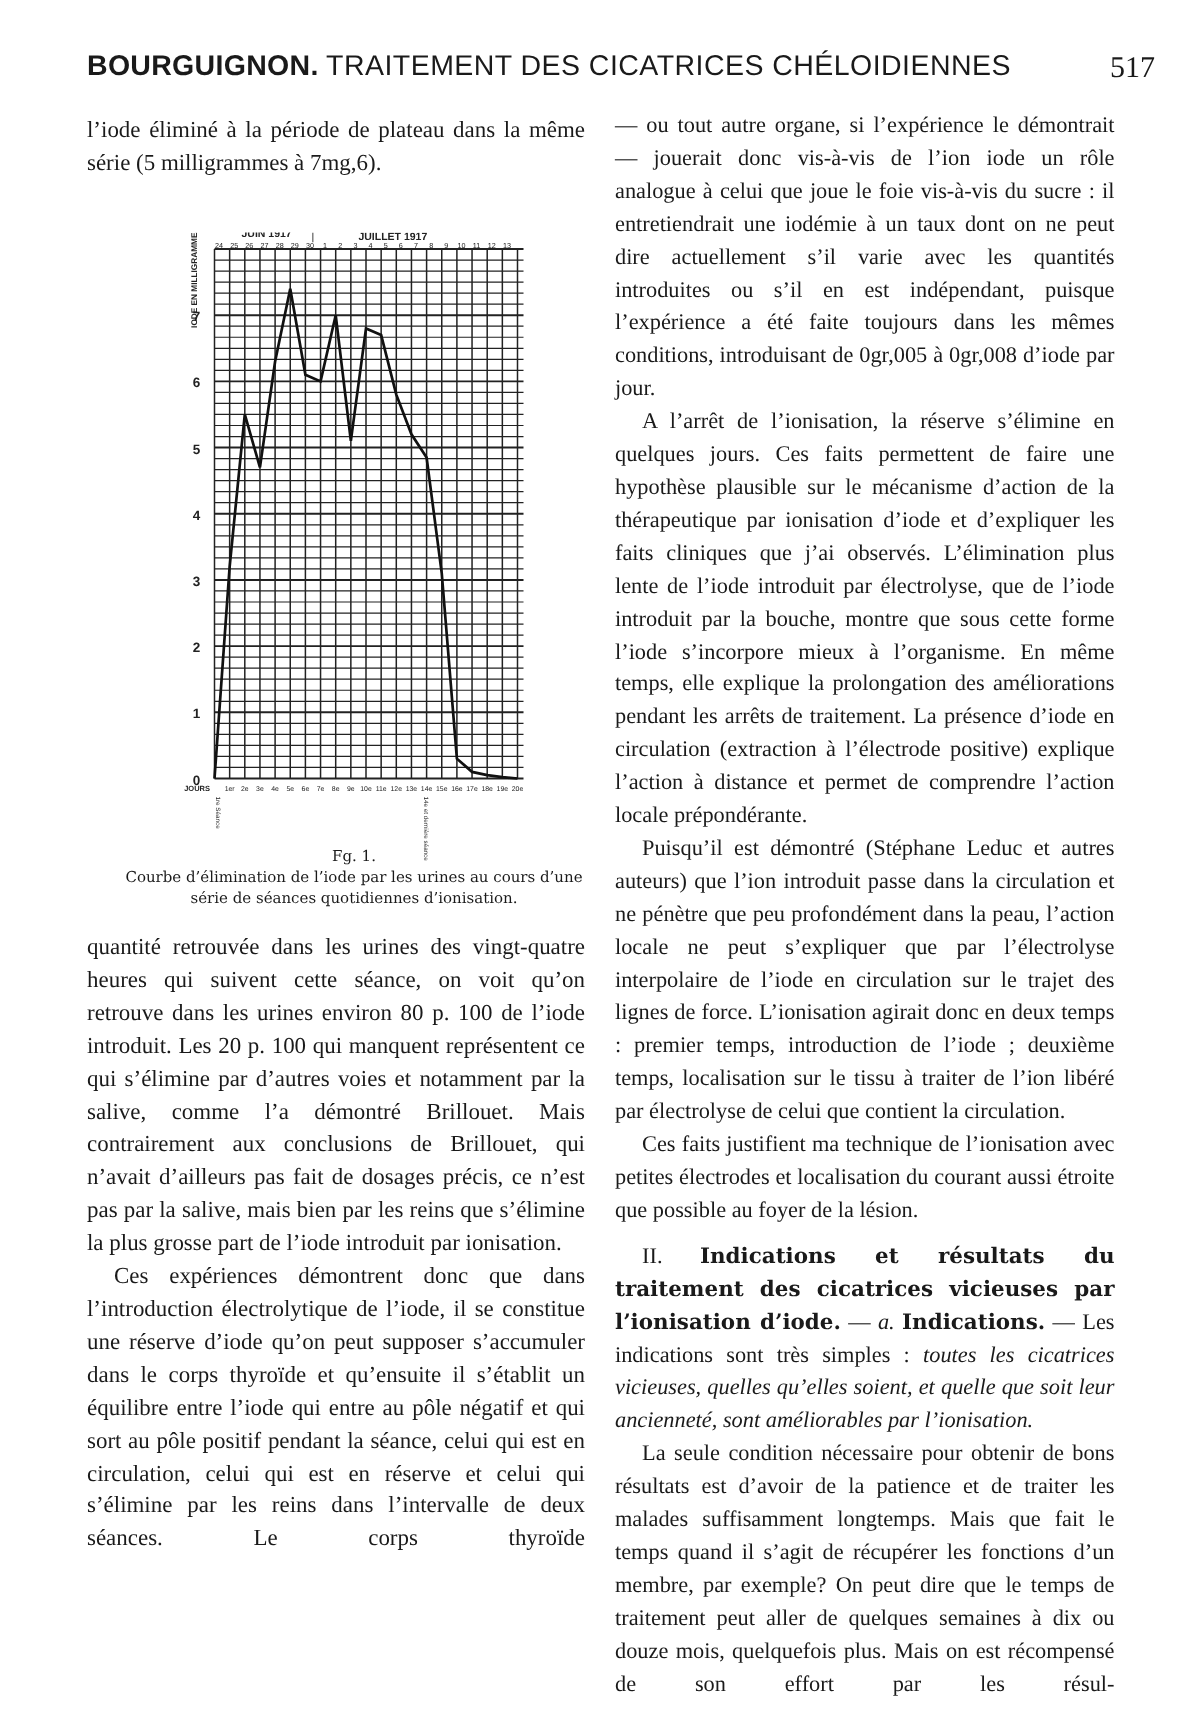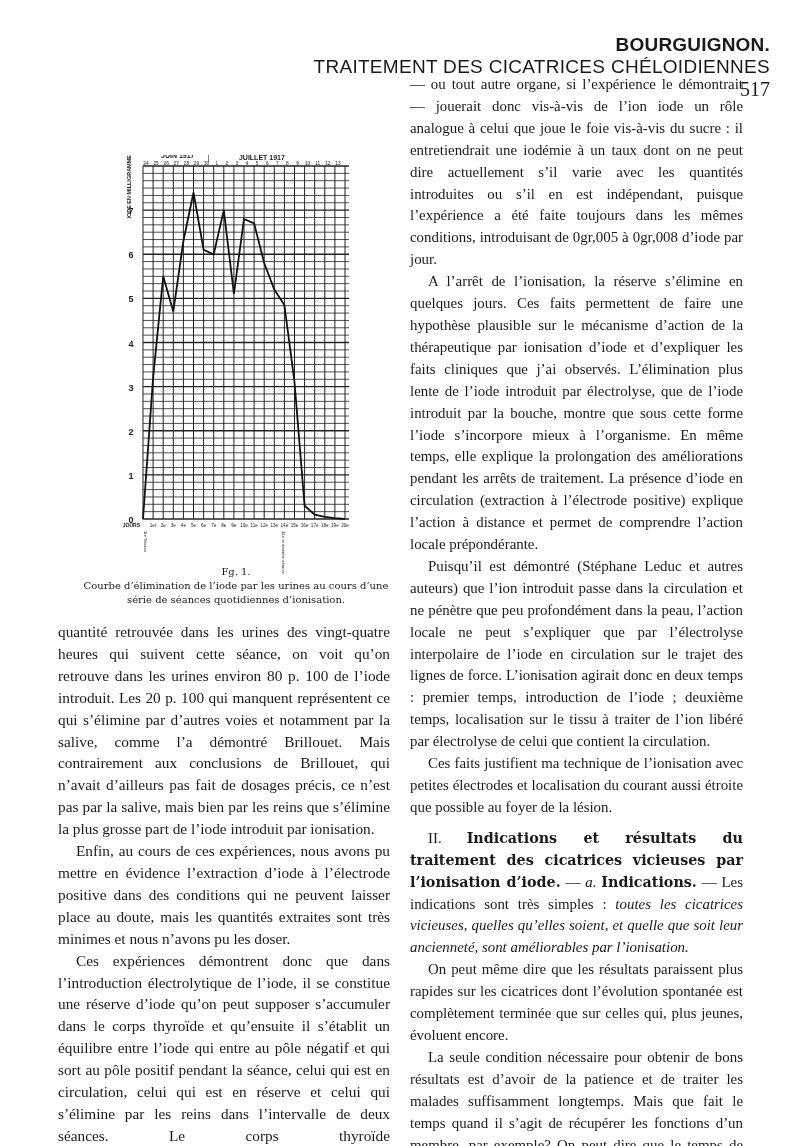--- a/index.html
+++ b/index.html
@@ -1,18 +1,18 @@
 <!DOCTYPE html>
 <html><head>
 <meta charset="utf-8">
 <style>
   html, body { margin:0; padding:0; background:#ffffff; }
   body { width:800px; height:1146px; position:relative; overflow:hidden; color:#1a1a1a;
          font-family:"DejaVu Serif", serif; }
-  .header { position:absolute; left:58px; top:34px; width:712px; height:30px; display:flex; align-items:flex-end;flex-direction:column; }
+  .header { position:absolute; left:58px; top:34px; width:712px; height:30px; display:flex; align-items:flex-start; }
   .header .author { font-family:"Liberation Sans", sans-serif; font-weight:bold; font-size:19px; letter-spacing:0.2px; }
   .header .title { font-family:"Liberation Sans", sans-serif; font-size:19px; margin-left:5px; letter-spacing:0.3px; flex:1; }
   .header .pageno { font-family:"Liberation Serif", serif; font-size:20px; }
   .col { position:absolute; font-family:"Liberation Serif", serif; font-size:15.3px; line-height:21.9px; text-align:justify; }
   .col p { margin:0; }
   .col p.ind { text-indent:18px; }
   .col-left-top { left:58px; top:76px; width:332px; }
   .col-left-bottom { left:58px; top:621px; width:332px;font-family:Liberation Serif, serif; }
   .col-right { left:410px; top:74px; width:333px; }
   .col-right.dense { font-size:14.9px; }
@@ -28,20 +28,21 @@
 </head>
 <body>
 
 <div class="header">
   <span class="author">BOURGUIGNON.</span>
   <span class="title">TRAITEMENT DES CICATRICES CHÉLOIDIENNES</span>
   <span class="pageno">517</span>
 </div>
 
 <div class="col col-left-top">
+  <p>l’iode éliminé à la période de plateau dans la même série (5 milligrammes à 7mg,6).</p>
 </div>
 
 <div class="figure">
   <svg id="chart" width="260" height="420" viewBox="0 0 260 420">
       <line x1="43" x2="249" y1="364" y2="364" stroke="#222" stroke-width="1.3"></line>
       <line x1="43" x2="249" y1="356.6458333333333" y2="356.6458333333333" stroke="#222" stroke-width="0.8"></line>
       <line x1="43" x2="249" y1="349.2916666666667" y2="349.2916666666667" stroke="#222" stroke-width="0.8"></line>
       <line x1="43" x2="249" y1="341.9375" y2="341.9375" stroke="#222" stroke-width="0.8"></line>
       <line x1="43" x2="249" y1="334.5833333333333" y2="334.5833333333333" stroke="#222" stroke-width="0.8"></line>
       <line x1="43" x2="249" y1="327.2291666666667" y2="327.2291666666667" stroke="#222" stroke-width="0.8"></line>
@@ -168,33 +169,31 @@
     </svg>
 </div>
 
 <div class="caption">
   <span class="fig">Fg. 1.</span>
   <span>Courbe d’élimination de l’iode par les urines au cours d’une série de séances quotidiennes d’ionisation.</span>
 </div>
 
 <div class="col col-left-bottom">
   <p>quantité retrouvée dans les urines des vingt-quatre heures qui suivent cette séance, on voit qu’on retrouve dans les urines environ 80 p. 100 de l’iode introduit. Les 20 p. 100 qui manquent représentent ce qui s’élimine par d’autres voies et notamment par la salive, comme l’a démontré Brillouet. Mais contrairement aux conclusions de Brillouet, qui n’avait d’ailleurs pas fait de dosages précis, ce n’est pas par la salive, mais bien par les reins que s’élimine la plus grosse part de l’iode introduit par ionisation.</p>
-  <p class="ind">Enfin, au cours de ces expériences, nous avons pu mettre en évidence l’extraction d’iode à l’électrode positive dans des conditions qui ne peuvent laisser place au doute, mais les quantités extraites sont très minimes et nous n’avons pu les doser.</p>
   <p class="ind last-line">Ces expériences démontrent donc que dans l’introduction électrolytique de l’iode, il se constitue une réserve d’iode qu’on peut supposer s’accumuler dans le corps thyroïde et qu’ensuite il s’établit un équilibre entre l’iode qui entre au pôle négatif et qui sort au pôle positif pendant la séance, celui qui est en circulation, celui qui est en réserve et celui qui s’élimine par les reins dans l’intervalle de deux séances. Le corps thyroïde</p>
 </div>
 
 <div class="col col-right dense">
   <p>— ou tout autre organe, si l’expérience le démontrait — jouerait donc vis-à-vis de l’ion iode un rôle analogue à celui que joue le foie vis-à-vis du sucre : il entretiendrait une iodémie à un taux dont on ne peut dire actuellement s’il varie avec les quantités introduites ou s’il en est indépendant, puisque l’expérience a été faite toujours dans les mêmes conditions, introduisant de 0gr,005 à 0gr,008 d’iode par jour.</p>
   <p class="ind">A l’arrêt de l’ionisation, la réserve s’élimine en quelques jours. Ces faits permettent de faire une hypothèse plausible sur le mécanisme d’action de la thérapeutique par ionisation d’iode et d’expliquer les faits cliniques que j’ai observés. L’élimination plus lente de l’iode introduit par électrolyse, que de l’iode introduit par la bouche, montre que sous cette forme l’iode s’incorpore mieux à l’organisme. En même temps, elle explique la prolongation des améliorations pendant les arrêts de traitement. La présence d’iode en circulation (extraction à l’électrode positive) explique l’action à distance et permet de comprendre l’action locale prépondérante.</p>
   <p class="ind">Puisqu’il est démontré (Stéphane Leduc et autres auteurs) que l’ion introduit passe dans la circulation et ne pénètre que peu profondément dans la peau, l’action locale ne peut s’expliquer que par l’électrolyse interpolaire de l’iode en circulation sur le trajet des lignes de force. L’ionisation agirait donc en deux temps : premier temps, introduction de l’iode ; deuxième temps, localisation sur le tissu à traiter de l’ion libéré par électrolyse de celui que contient la circulation.</p>
   <p class="ind">Ces faits justifient ma technique de l’ionisation avec petites électrodes et localisation du courant aussi étroite que possible au foyer de la lésion.</p>
   <div class="gap"></div>
   <p class="ind">
     <span>II.</span>
     <span class="sec-head">Indications et résultats du traitement des cicatrices vicieuses par l’ionisation d’iode.</span>
     — <span class="it">a.</span>
     <span class="sec-head">Indications.</span>
     — <span>Les indications sont très simples :</span>
     <span class="it">toutes les cicatrices vicieuses, quelles qu’elles soient, et quelle que soit leur ancienneté, sont améliorables par l’ionisation.</span>
   </p>
-  <p class="ind">On peut même dire que les résultats paraissent plus rapides sur les cicatrices dont l’évolution spontanée est complètement terminée que sur celles qui, plus jeunes, évoluent encore.</p>
   <p class="ind last-line">La seule condition nécessaire pour obtenir de bons résultats est d’avoir de la patience et de traiter les malades suffisamment longtemps. Mais que fait le temps quand il s’agit de récupérer les fonctions d’un membre, par exemple? On peut dire que le temps de traitement peut aller de quelques semaines à dix ou douze mois, quelquefois plus. Mais on est récompensé de son effort par les résul-</p>
 </div>
 
 </body></html>

